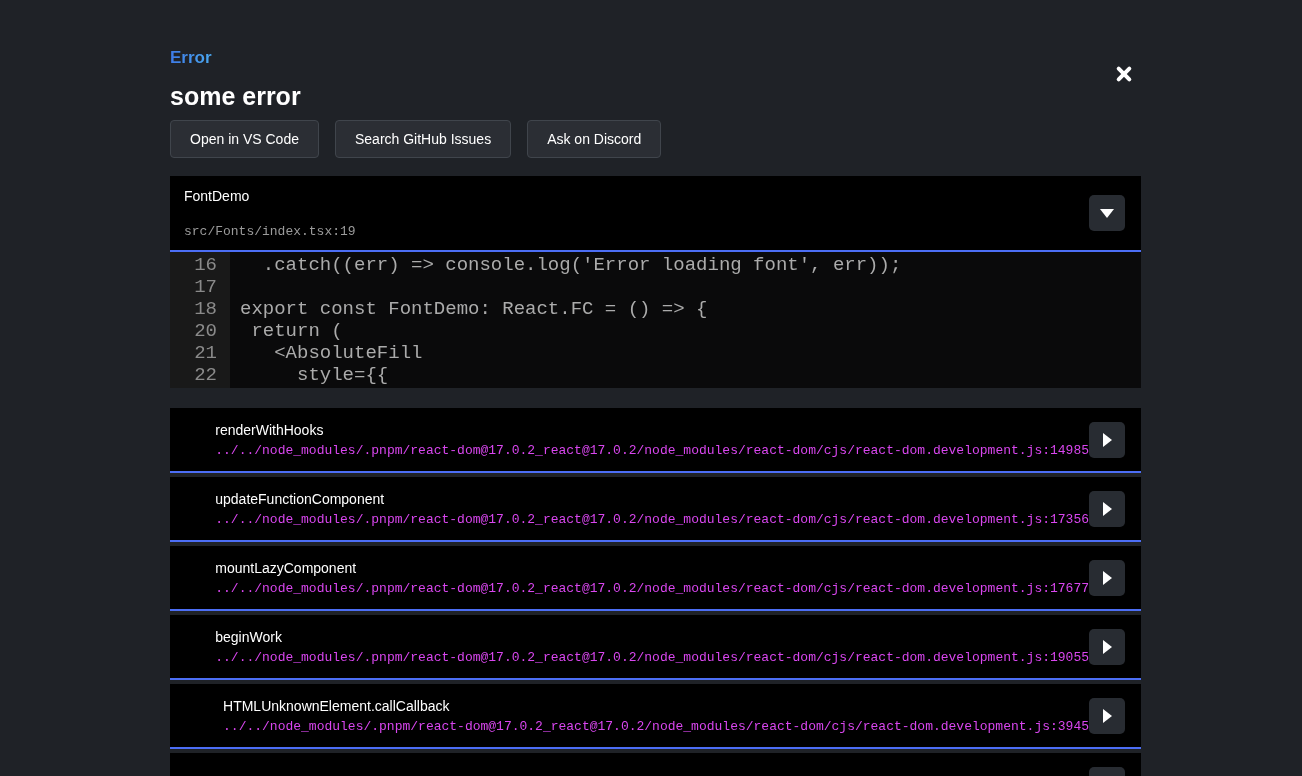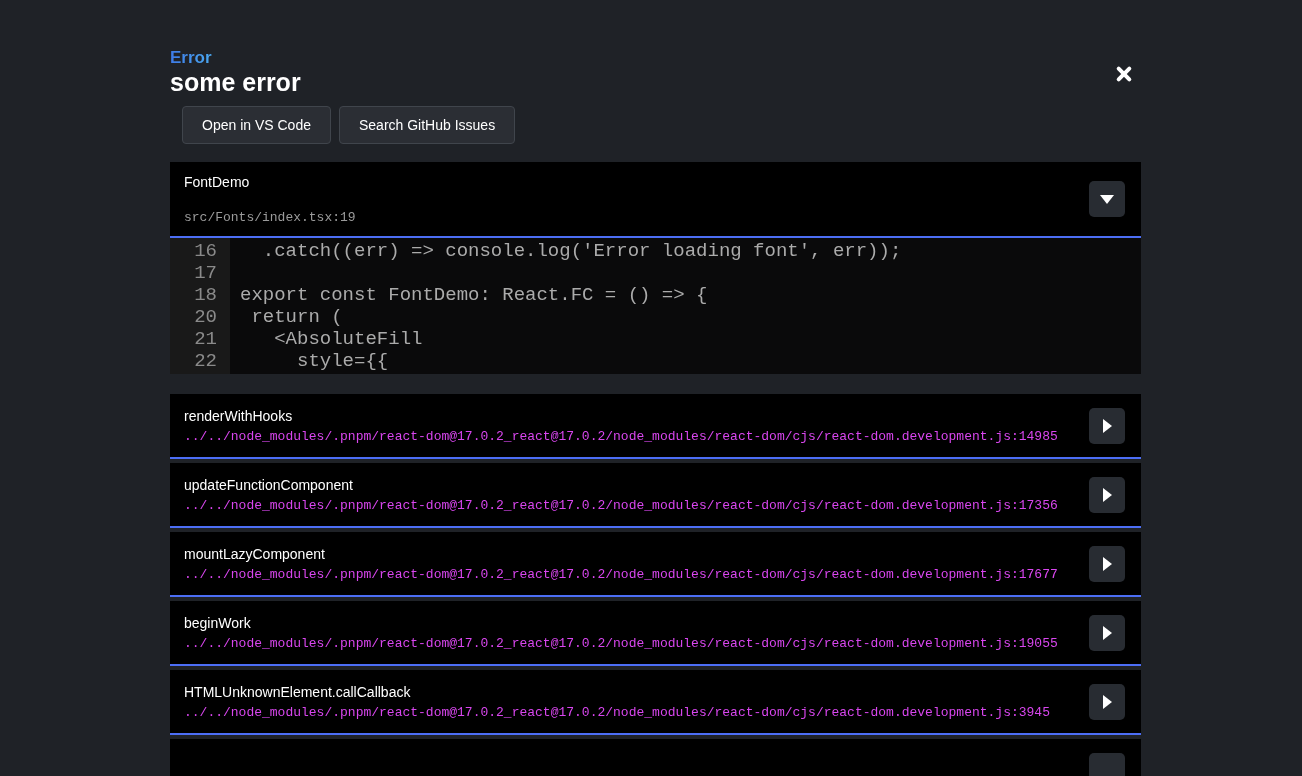--- a/index.html
+++ b/index.html
@@ -5,30 +5,30 @@
   html,body{margin:0;padding:0;}
   body{font-family:"Liberation Sans",sans-serif;-webkit-font-smoothing:antialiased;}
   .page{position:relative;width:1302px;height:776px;background:#1f2227;overflow:hidden;}
   .content{position:absolute;left:170px;top:48px;width:971px;}
 
   
   .kicker{font-size:17px;font-weight:bold;line-height:20px;
     background:linear-gradient(90deg,#3e7be8,#4aa8f0);
     -webkit-background-clip:text;background-clip:text;color:transparent;
     display:inline-block;}
-  .title{margin:0 0 0 0;font-size:25px;line-height:28px;font-weight:bold;color:#ffffff;}
+  .title{margin:14px 0 0 0;font-size:25px;line-height:28px;font-weight:bold;color:#ffffff;}
 
   .close{position:absolute;left:1108px;top:58px;width:32px;height:32px;background:transparent;border:none;cursor:pointer;padding:0;}
   .x-icon{position:relative;display:block;width:100%;height:100%;}
   .x-icon::before,.x-icon::after{content:"";position:absolute;left:50%;top:50%;width:19px;height:4px;background:#fff;border-radius:2px;}
   .x-icon::before{transform:translate(-50%,-50%) rotate(45deg);}
   .x-icon::after{transform:translate(-50%,-50%) rotate(-45deg);}
 
   
-  .actions{margin-top:10px;display:flex;gap:8px;margin-left:12px;}
+  .actions{margin-top:10px;display:flex;gap:16px;}
   .action-btn{height:38px;padding:0 19px;background:#2b2e34;border:1px solid #40454c;border-radius:4px;
     color:#ffffff;font-size:14px;font-family:"Liberation Sans",sans-serif;cursor:pointer;}
 
   
   .code-frame{margin-top:18px;background:#000000;}
   .cf-header{height:76px;background:#000;border-bottom:2px solid #4c6ef5;
     display:flex;align-items:center;justify-content:space-between;padding:0 16px 0 14px;box-sizing:border-box;}
   .cf-fn{color:#ffffff;font-size:14px;line-height:18px;}
   .cf-loc{color:#9b9b9b;font-size:13px;line-height:17px;font-family:"Liberation Mono",monospace;margin-top:18px;}
   .icon-btn{width:36px;height:36px;background:#282c32;border:none;border-radius:5px;cursor:pointer;
@@ -38,41 +38,42 @@
 
   .cf-body{padding:2px 0;background:linear-gradient(90deg,#191919 0,#191919 60px,#0a0a0b 60px);}
   .code-row{display:flex;line-height:22px;font-family:"Liberation Mono",monospace;font-size:19px;}
   .code-row .gutter{flex:0 0 60px;text-align:right;padding-right:13px;box-sizing:border-box;color:#8a8a8a;}
   .code-row .src{white-space:pre;padding-left:10px;color:#ababab;}
   .code-row.hl .gutter,.code-row.hl .src{color:#ffffff;font-weight:bold;}
 
   
   .stack{margin-top:20px;}
   .frame-card{height:63px;background:#000000;border-bottom:2px solid #4c6ef5;margin-bottom:4px;
-    display:flex;align-items:center;justify-content:space-between;padding:0 16px 0 14px;box-sizing:content-box;}
+    display:flex;align-items:center;justify-content:flex-end;padding:0 16px 0 14px;box-sizing:content-box;}
   .frame-fn{color:#ffffff;font-size:14px;line-height:18px;}
   .frame-loc{color:#d946ef;font-size:13px;line-height:17px;font-family:"Liberation Mono",monospace;margin-top:3px;white-space:nowrap;}
 </style>
 </head>
 <body>
 
 <div class="page">
 
   <button class="close" title="Close">
     <span class="x-icon"></span>
   </button>
 
   <div class="content">
 
     <div class="kicker">Error</div>
     <h1 class="title">some error</h1>
 
     <div class="actions">
         <button class="action-btn">Open in VS Code</button>
         <button class="action-btn">Search GitHub Issues</button>
+        <button class="action-btn">Ask on Discord</button>
       </div>
 
     <section class="code-frame">
       <header class="cf-header">
         <div class="cf-meta">
           <div class="cf-fn">FontDemo</div>
           <div class="cf-loc">src/Fonts/index.tsx:19</div>
         </div>
         <button class="icon-btn" title="Collapse">
           <span class="tri-down"></span>

